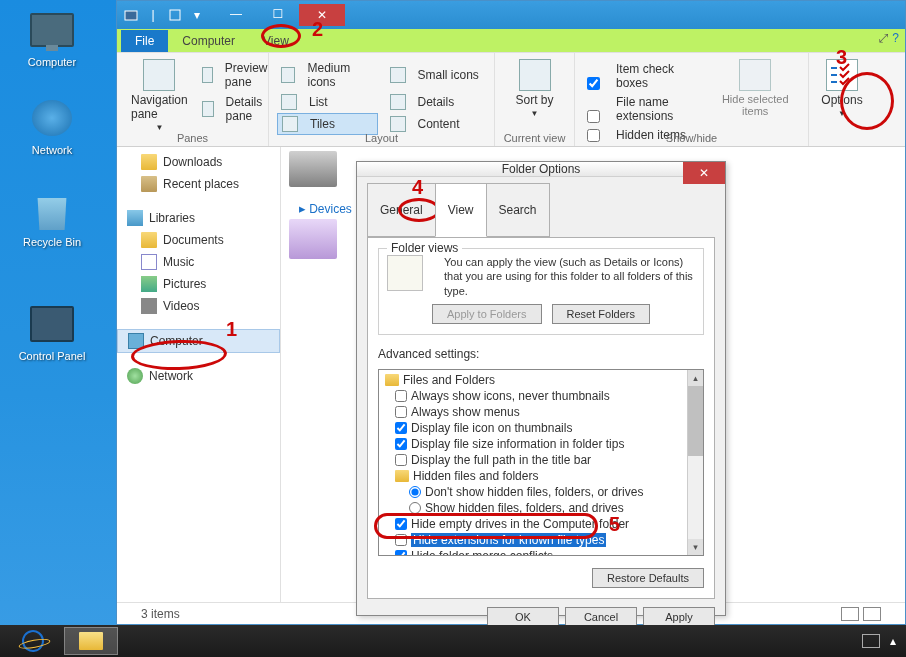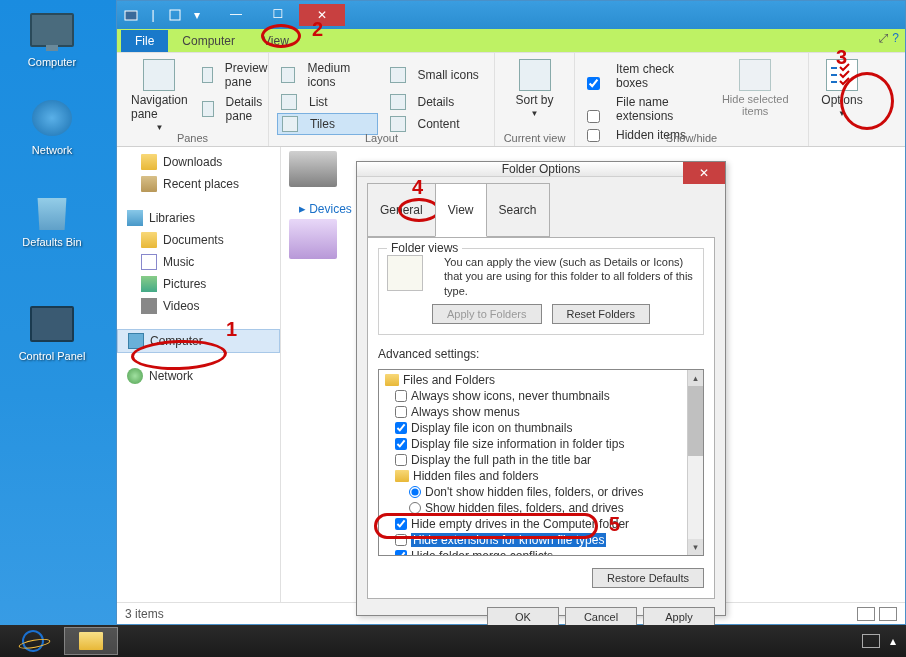--- a/index.html
+++ b/index.html
@@ -39,21 +39,21 @@
 .nav-tree{width:164px;border-right:1px solid #e0e0e0;padding:4px 0;overflow:hidden}
 .tree-item{display:flex;align-items:center;gap:6px;padding:3px 4px 3px 24px;color:#333;position:relative}
 .tree-item .ticon{width:16px;height:16px;flex-shrink:0}
 .tree-group{padding:3px 4px 3px 10px;display:flex;align-items:center;gap:6px;color:#333}
 .tree-group .ticon{width:16px;height:16px}
 .folder-ico{background:linear-gradient(#f8d878,#e8b838);border-radius:1px}
 .lib-ico{background:linear-gradient(#88c8e8,#4898c8)}
 .comp-ico{background:#6ab0d8;border:1px solid #3a80a8}
 .net-ico{background:radial-gradient(#a0e0a0,#50a050);border-radius:50%}
 .rpane{flex:1;padding:8px 12px;color:#444;position:relative}
-.statusbar{height:22px;border-top:1px solid #e0e0e0;display:flex;align-items:center;padding:0 8px;color:#555;font-size:11px}
+.statusbar{height:22px;border-top:1px solid #e0e0e0;display:flex;align-items:center;padding:0 24px;color:#555;font-size:11px}
 .statusbar .spacer{flex:1}
 .view-sw{width:18px;height:14px;border:1px solid #888;margin-left:4px}
 
 .dialog{position:absolute;left:356px;top:161px;width:370px;height:455px;background:#f0f0f0;border:1px solid #888;display:flex;flex-direction:column;box-shadow:2px 2px 6px rgba(0,0,0,.2)}
 .dlg-title{height:26px;background:linear-gradient(#fff,#e8e8e8);display:flex;align-items:center;justify-content:center;position:relative;color:#333;border-bottom:1px solid #d0d0d0}
 .dlg-close{position:absolute;right:0;top:0;width:42px;height:22px;background:#c84040;color:#fff;display:flex;align-items:center;justify-content:center}
 .dlg-tabs{display:flex;padding:6px 10px 0;gap:0}
 .dtab{padding:19px 12px;border:1px solid #b0b0b0;background:#f0f0f0;color:#333;margin-right:-1px;position:relative}
 .dtab.active{background:#fff;border-bottom:1px solid #fff;z-index:1}
 .dlg-body{margin:0 10px 8px;padding:10px;background:#fff;border:1px solid #b0b0b0;flex:0 0 358px;display:flex;flex-direction:column;gap:8px}
@@ -104,21 +104,21 @@
 <div class="desktop-icon" style="left:14px;top:94px">
   <div class="ico">
       <div class="globe-ico"></div>
     </div>
   <div class="lbl">Network</div>
 </div>
 <div class="desktop-icon" style="left:14px;top:186px">
   <div class="ico">
       <div class="bin-ico"></div>
     </div>
-  <div class="lbl">Defaults Bin</div>
+  <div class="lbl">Recycle Bin</div>
 </div>
 <div class="desktop-icon" style="left:14px;top:300px">
   <div class="ico">
       <div class="cp-ico"></div>
     </div>
   <div class="lbl">Control Panel</div>
 </div>
 
 <div class="explorer-window">
   <div class="titlebar">

